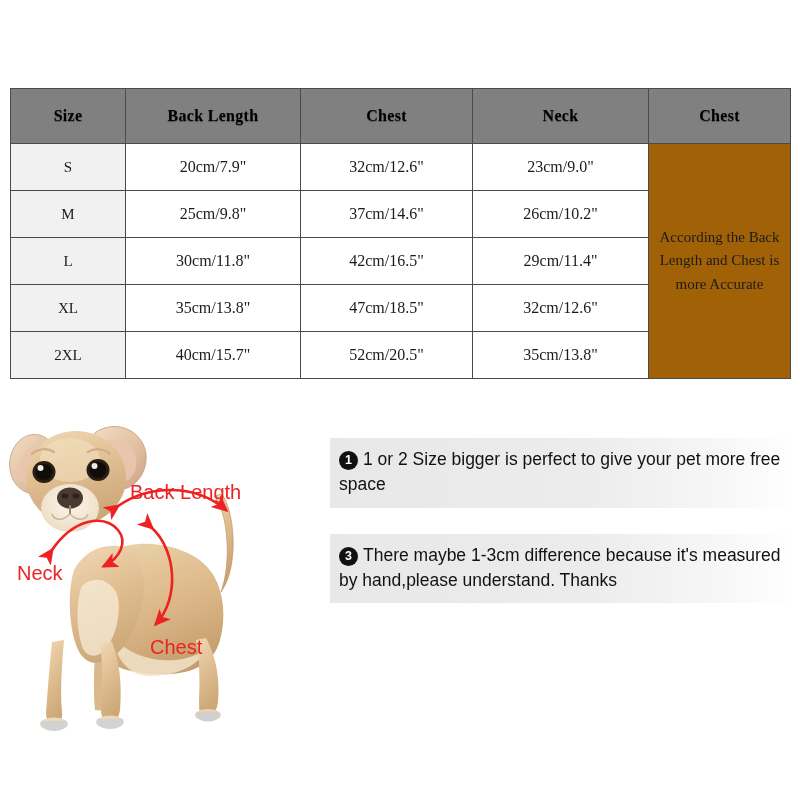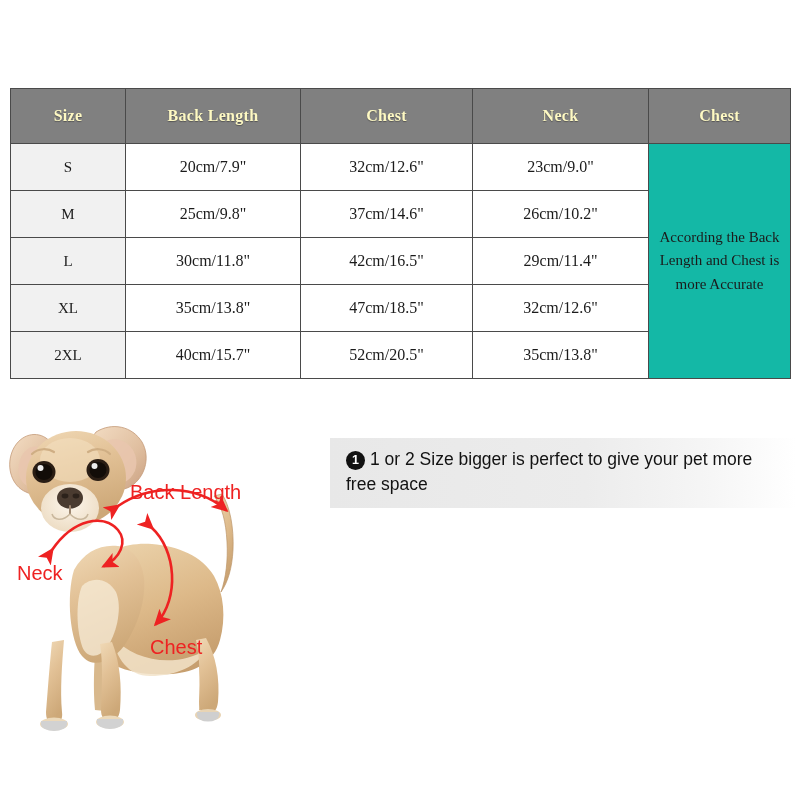--- a/index.html
+++ b/index.html
@@ -32,40 +32,40 @@
   }
   table.size-table th,
   table.size-table td {
     border: 1px solid #4a4a4a;
     text-align: center;
     vertical-align: middle;
     padding: 0;
   }
   table.size-table thead th {
     background: #808080;
-    color: #fef9c3;
+    color: #000000;
     font-weight: bold;
     font-size: 16px;
     height: 54px;
     text-shadow: 0 1px 1px rgba(0,0,0,0.35);
     letter-spacing: 0.3px;
   }
   table.size-table tbody tr { height: 47px; }
   td.size-cell {
     background: #f1f1f1;
     font-size: 15px;
     color: #1b1b1b;
   }
   td.meas-cell {
     background: #ffffff;
     font-size: 16px;
     color: #1b1b1b;
   }
   td.tips-cell {
-    background: #14b8a6;
+    background: #a16207;
     font-size: 15px;
     color: #1b1b1b;
     line-height: 1.55;
     padding: 0 6px;
   }
 
   
   col.c-size  { width: 115px; }
   col.c-back  { width: 175px; }
   col.c-chest { width: 172px; }
@@ -96,21 +96,21 @@
     position: absolute;
     left: 330px;
     top: 38px;
     width: 466px;
   }
   .note-box {
     background: linear-gradient(to right, #e8e8e8 0%, #ececec 55%, #f6f6f6 82%, #ffffff 100%);
     color: #121212;
     font-size: 17.5px;
     line-height: 1.42;
-    padding: 9px 10px 11px 16px;
+    padding: 9px 10px 11px 9px;
     box-sizing: border-box;
   }
   .note-box + .note-box { margin-top: 26px; }
   .note-num {
     display: inline-block;
     width: 19px;
     height: 19px;
     border-radius: 50%;
     background: #111111;
     color: #ffffff;
@@ -293,15 +293,18 @@
         <text x="17" y="170">Neck</text>
         <text x="150" y="244">Chest</text>
       </g>
     </svg>
   </div>
 
   <div id="notes">
     <div class="note-box">
       <span class="note-num">1</span><span class="note-text">1 or 2 Size bigger is perfect to give your pet more free space</span>
     </div>
+    <div class="note-box">
+      <span class="note-num">3</span><span class="note-text">There maybe 1-3cm difference because it's measured by hand,please understand. Thanks</span>
+    </div>
   </div>
 
 </div>
 
 </body></html>

